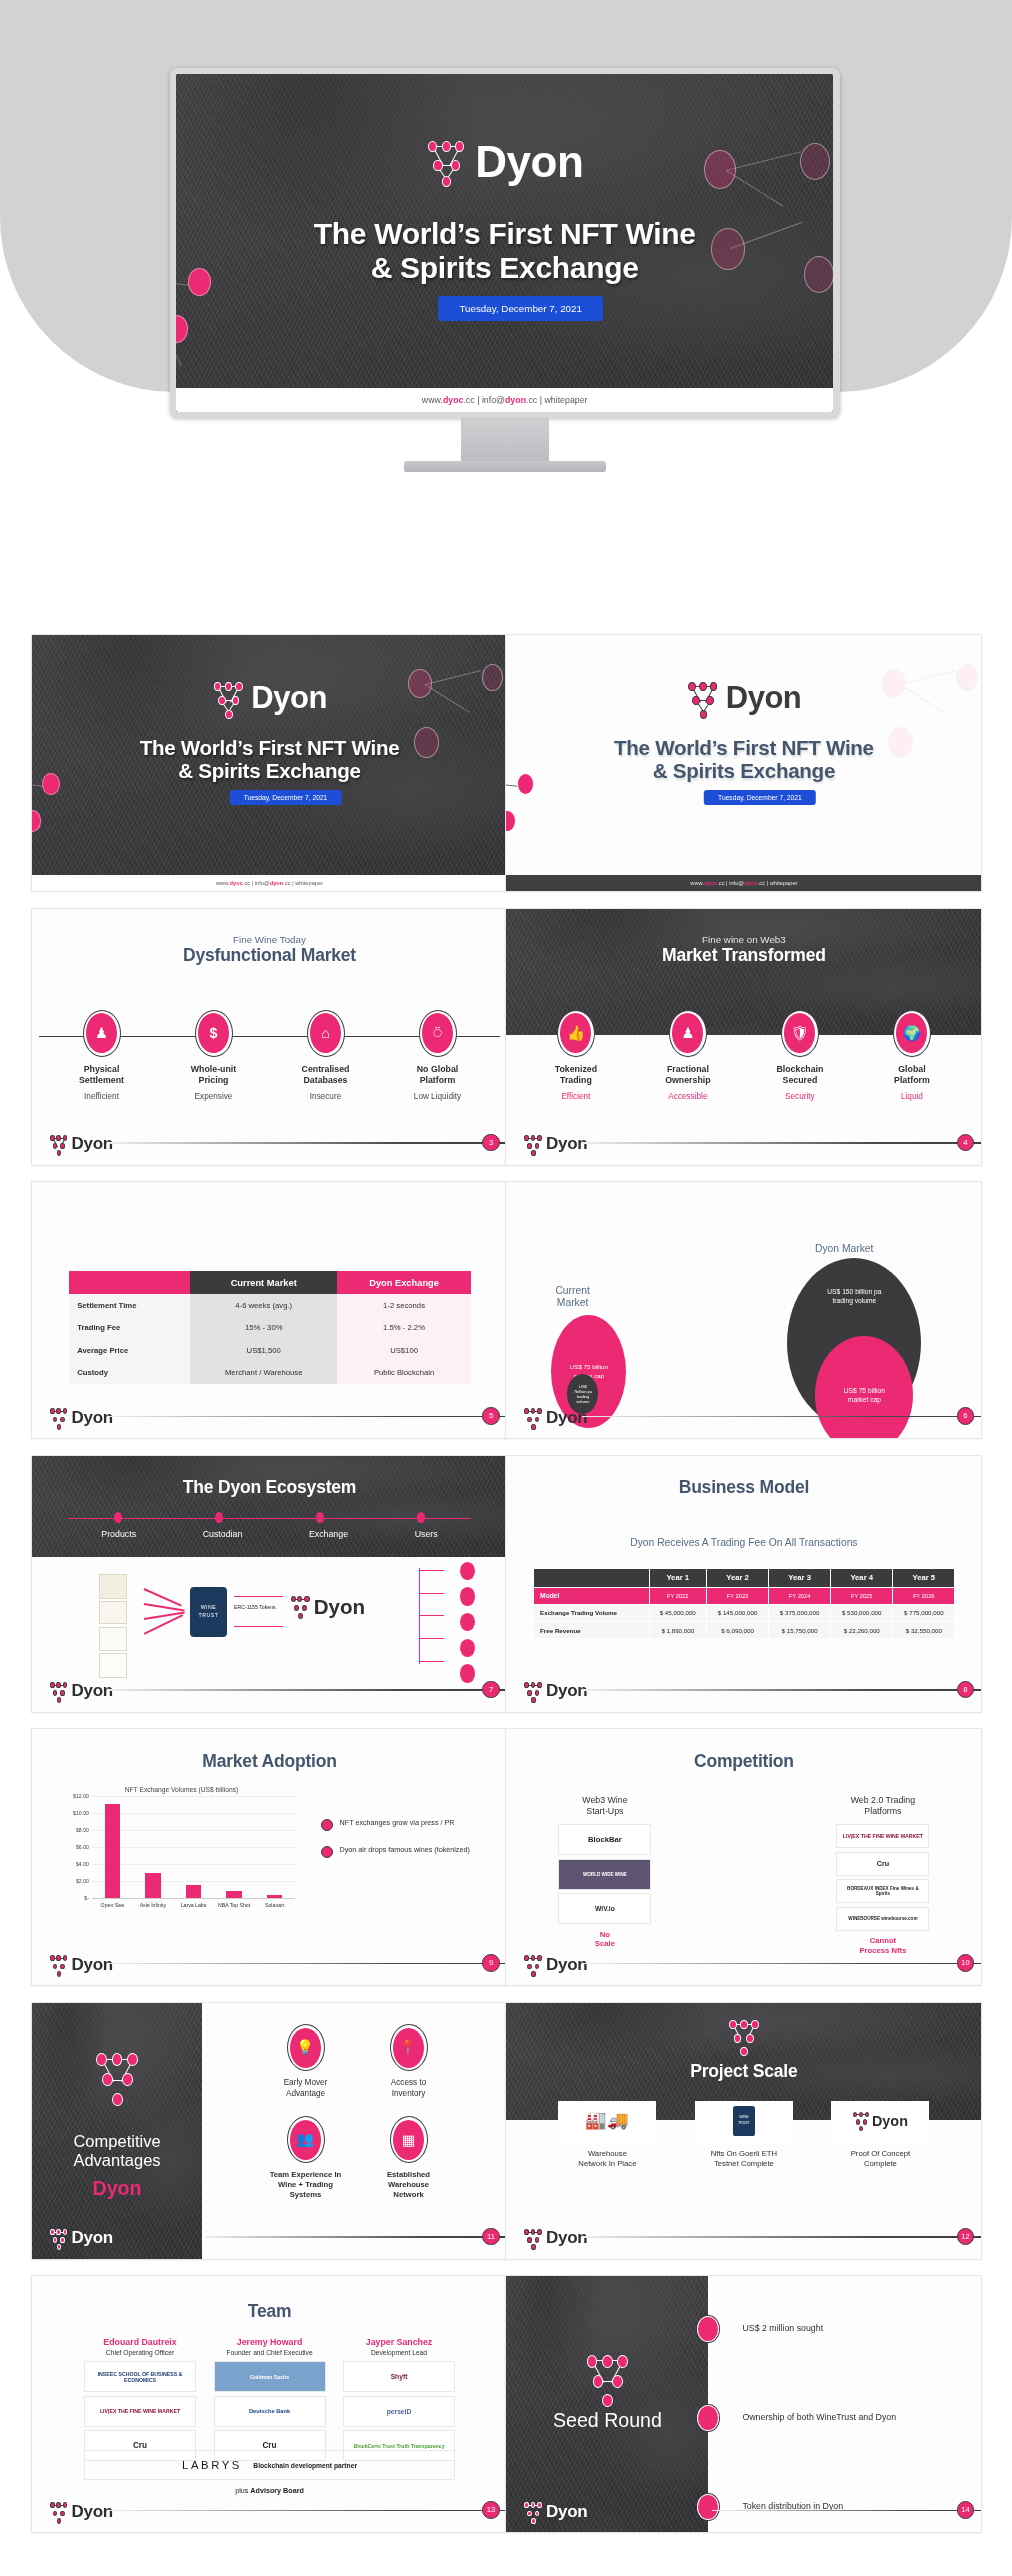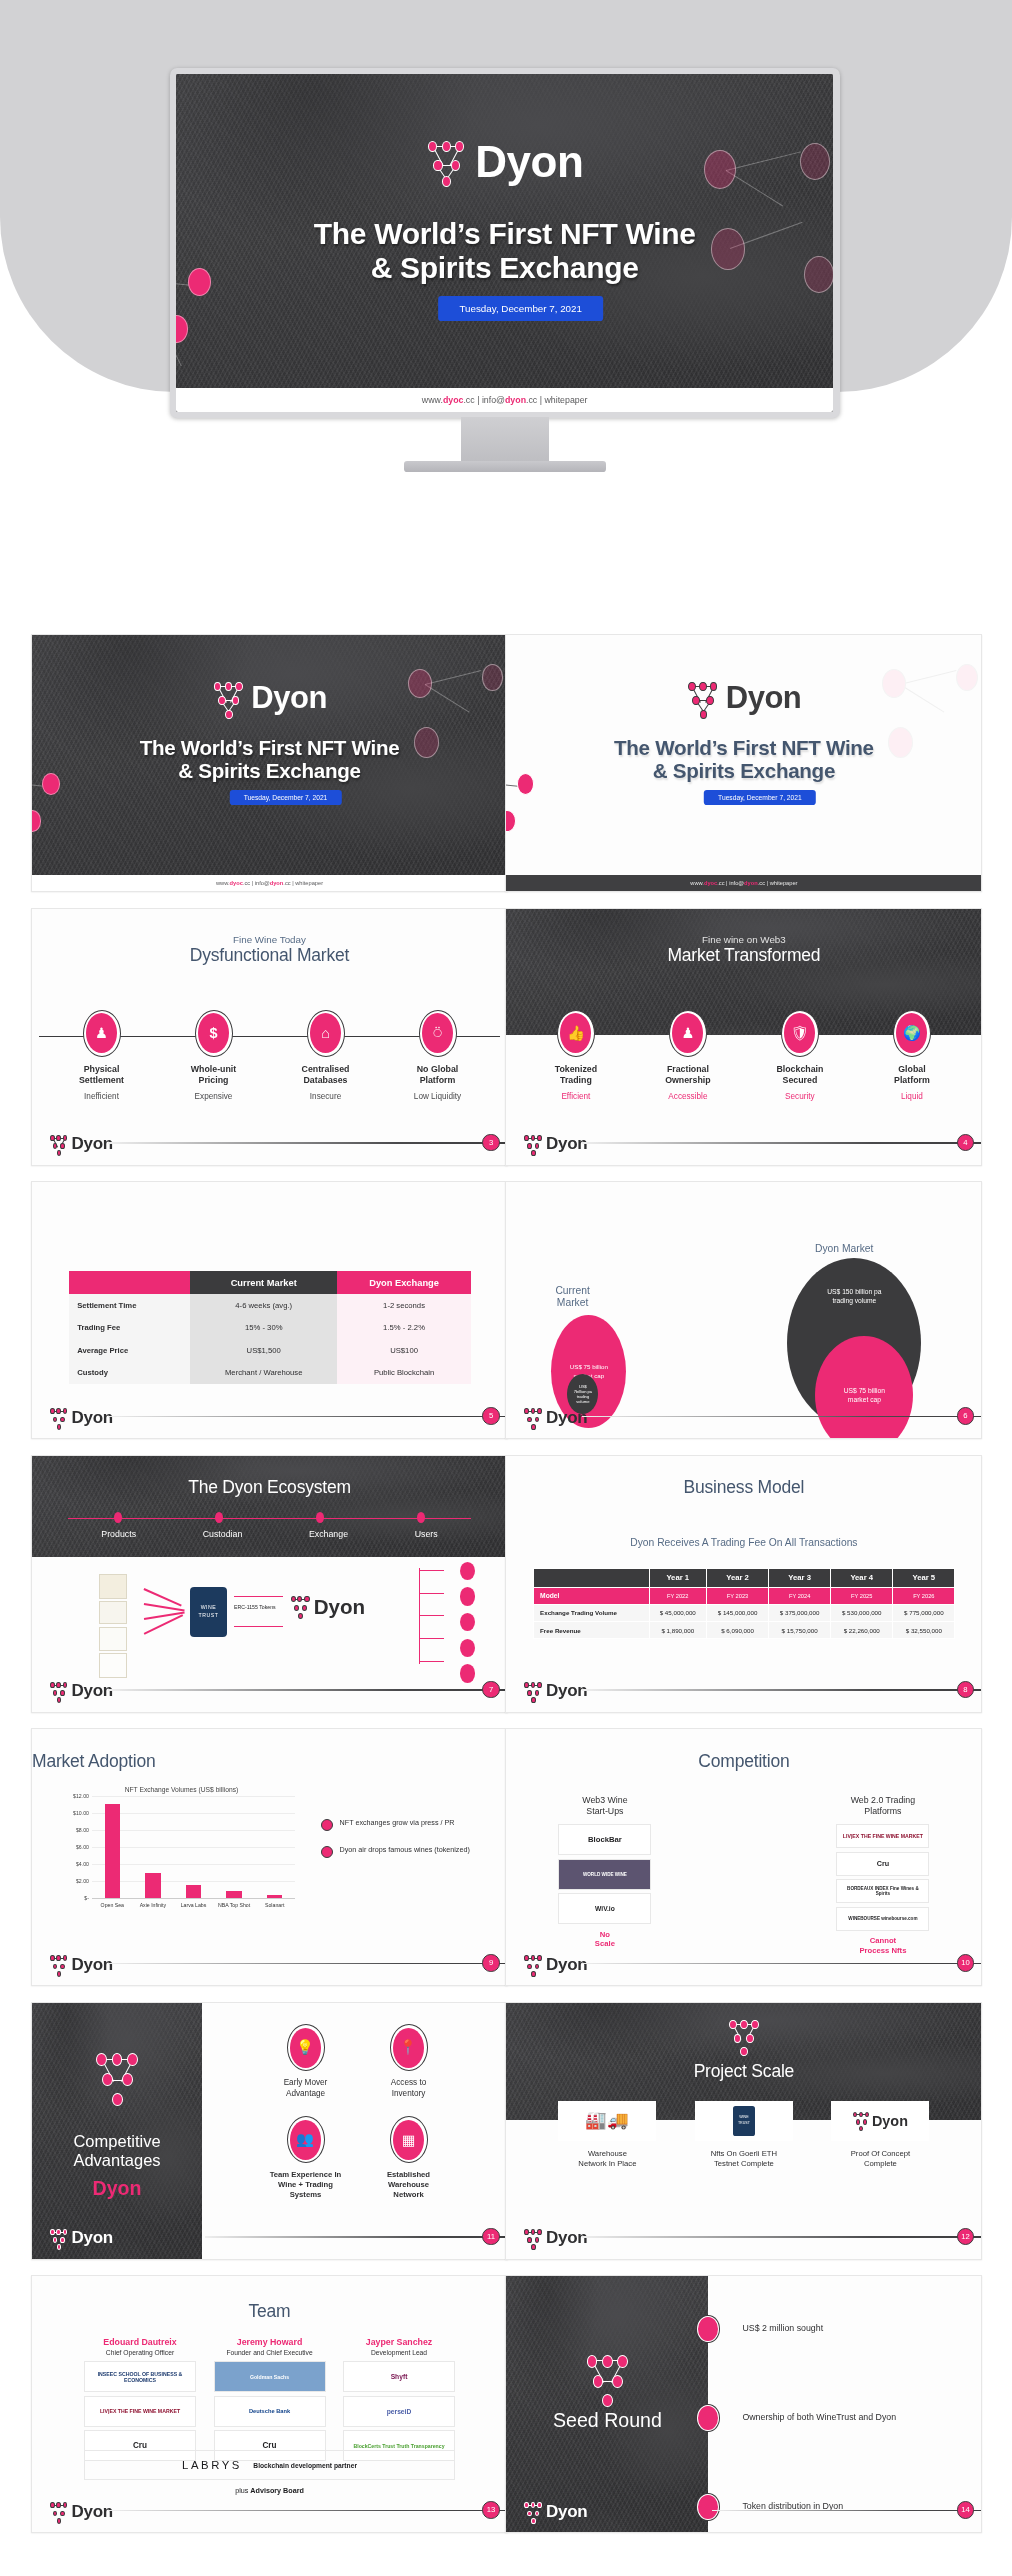--- a/index.html
+++ b/index.html
@@ -113,21 +113,21 @@
     position:relative; width:477px; height:258px;
     background:#fff; overflow:hidden;
     border:0.5px solid #e7e7e7;
     box-shadow:0 0.5px 1.5px rgba(0,0,0,.10);
   }
   .grid > .slide:nth-child(even){ margin-left:-2.6px; }
 
   
   .s-head{ text-align:center; }
   .s-kicker{ font-size:9.8px; color:#566b85; }
-  .s-title{ font-size:17.5px; font-weight:400; color:#44566e; letter-spacing:-0.2px; }
+  .s-title{ font-size:17.5px; font-weight:700; color:#44566e; letter-spacing:-0.2px; }
   .s-title.light{ color:#ffffff; }
   .s-kicker.light{ color:#e3e3e3; }
   .footer-logo{ position:absolute; left:17.5px; bottom:10.3px; display:flex; align-items:center; gap:3.6px; }
   .footer-word{ font-size:17px; font-weight:700; color:#2f2f31; letter-spacing:-0.3px; }
   .footer-word.light{ color:#fff; }
   .footer-rule{
     position:absolute; left:76px; right:-2.1px; bottom:21px; height:1.5px;
     background:linear-gradient(90deg,#efefef,#4a4a4c 72%,#3c3c3e);
   }
   .page-num{
@@ -669,21 +669,21 @@
         <div class="dot" style="left:7.2px; top:16px; width:4.6px; height:5.7px;"></div>
       </div>
       <div class="footer-word">Dyon</div>
     </div>
     <div class="footer-rule"></div>
     <div class="page-num">8</div>
   </div>
 
   <div class="slide">
     <div class="lightbg"></div>
-    <div class="s-title" style="position:absolute; left:0; right:0; top:21.6px; text-align:left;">Market Adoption</div>
+    <div class="s-title" style="position:absolute; left:0; right:0; top:21.6px; text-align:center;">Market Adoption</div>
     <div class="chart">
       <div class="chart-title">NFT Exchange Volumes (US$ billions)</div>
       <div class="plot">
         <div class="gl" style="top:0%;"></div>
           <div class="yt" style="top:0%;">$12.00</div>
         <div class="gl" style="top:16.67%;"></div>
           <div class="yt" style="top:16.67%;">$10.00</div>
         <div class="gl" style="top:33.33%;"></div>
           <div class="yt" style="top:33.33%;">$8.00</div>
         <div class="gl" style="top:50%;"></div>

